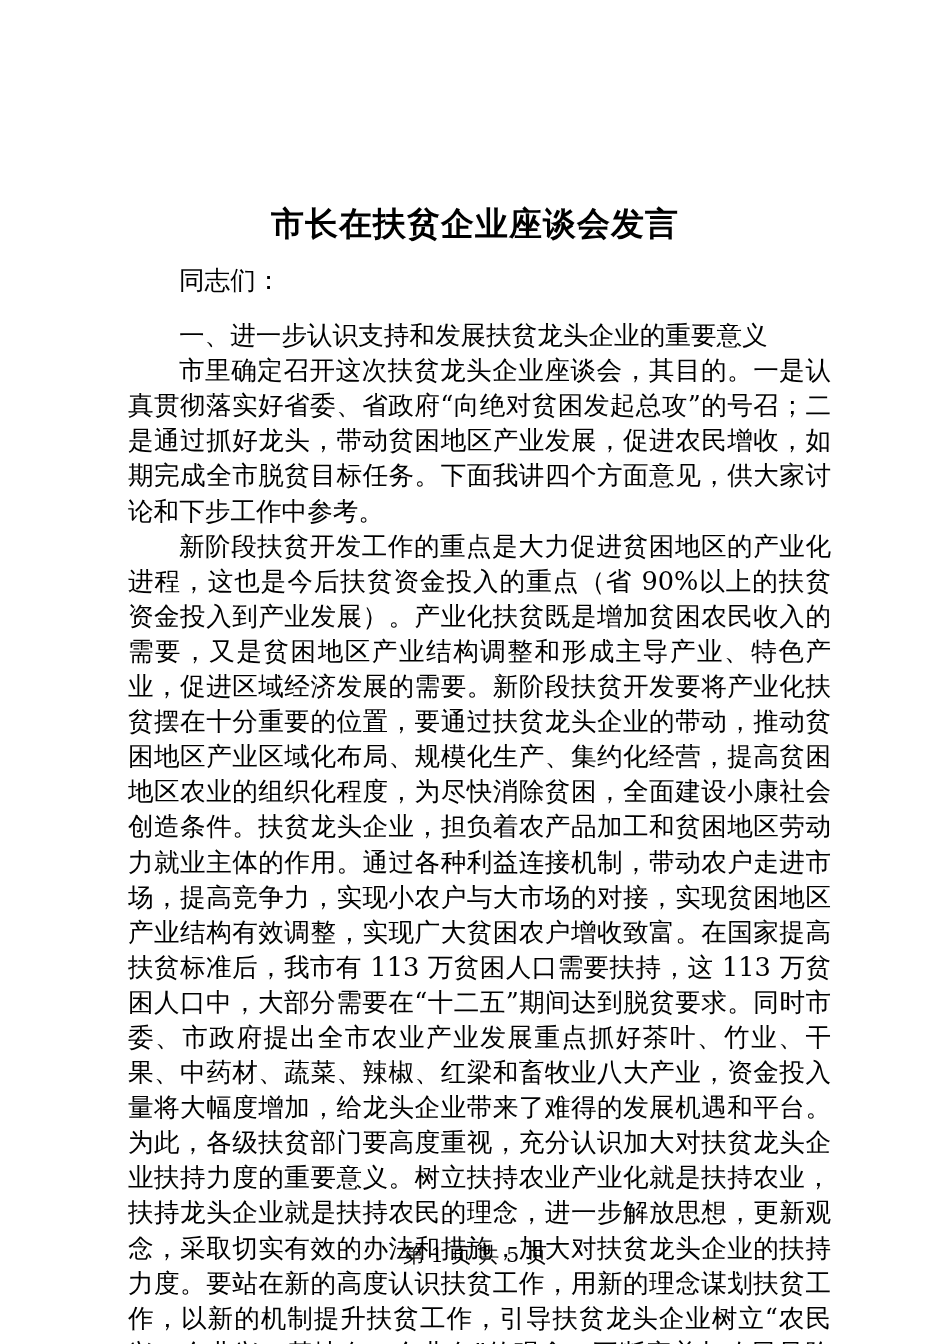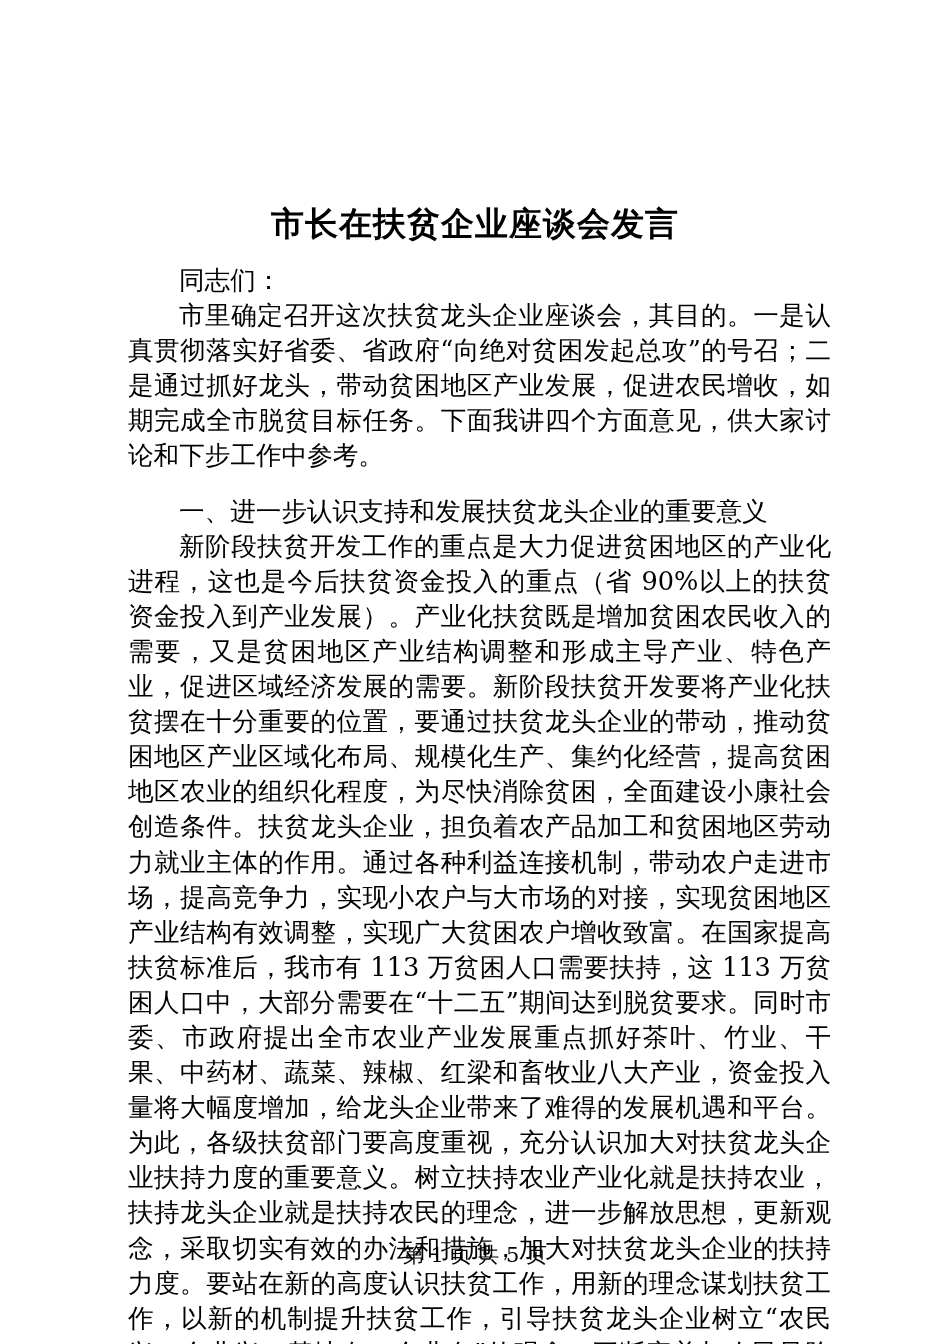--- a/index.html
+++ b/index.html
@@ -91,23 +91,23 @@
 <body>
 
 <div class="page">
 
   <h1 class="doc-title">市长在扶贫企业座谈会发言</h1>
 
   <div class="body-block">
 
     <p class="para indent nojust">同志们：</p>
 
+    <p class="para indent nojust">一、进一步认识支持和发展扶贫龙头企业的重要意义</p>
+
     <p class="para indent">市里确定召开这次扶贫龙头企业座谈会，其目的。一是认真贯彻落实好省委、省政府“向绝对贫困发起总攻”的号召；二是通过抓好龙头，带动贫困地区产业发展，促进农民增收，如期完成全市脱贫目标任务。下面我讲四个方面意见，供大家讨论和下步工作中参考。</p>
-
-    <p class="para indent nojust">一、进一步认识支持和发展扶贫龙头企业的重要意义</p>
 
     <p class="para indent">新阶段扶贫开发工作的重点是大力促进贫困地区的产业化进程，这也是今后扶贫资金投入的重点（省 90%以上的扶贫资金投入到产业发展）。产业化扶贫既是增加贫困农民收入的需要，又是贫困地区产业结构调整和形成主导产业、特色产业，促进区域经济发展的需要。新阶段扶贫开发要将产业化扶贫摆在十分重要的位置，要通过扶贫龙头企业的带动，推动贫困地区产业区域化布局、规模化生产、集约化经营，提高贫困地区农业的组织化程度，为尽快消除贫困，全面建设小康社会创造条件。扶贫龙头企业，担负着农产品加工和贫困地区劳动力就业主体的作用。通过各种利益连接机制，带动农户走进市场，提高竞争力，实现小农户与大市场的对接，实现贫困地区产业结构有效调整，实现广大贫困农户增收致富。在国家提高扶贫标准后，我市有 113 万贫困人口需要扶持，这 113 万贫困人口中，大部分需要在“十二五”期间达到脱贫要求。同时市委、市政府提出全市农业产业发展重点抓好茶叶、竹业、干果、中药材、蔬菜、辣椒、红梁和畜牧业八大产业，资金投入量将大幅度增加，给龙头企业带来了难得的发展机遇和平台。为此，各级扶贫部门要高度重视，充分认识加大对扶贫龙头企业扶持力度的重要意义。树立扶持农业产业化就是扶持农业，扶持龙头企业就是扶持农民的理念，进一步解放思想，更新观念，采取切实有效的办法和措施，加大对扶贫龙头企业的扶持力度。要站在新的高度认识扶贫工作，用新的理念谋划扶贫工作，以新的机制提升扶贫工作，引导扶贫龙头企业树立“农民兴、企业兴，基地存、企业存”的观念，不断完善与农民风险共担、</p>
 
   </div>
 
   <div class="footer">
     <span>第 1 页 共 5 页</span>
   </div>
 
 </div>

